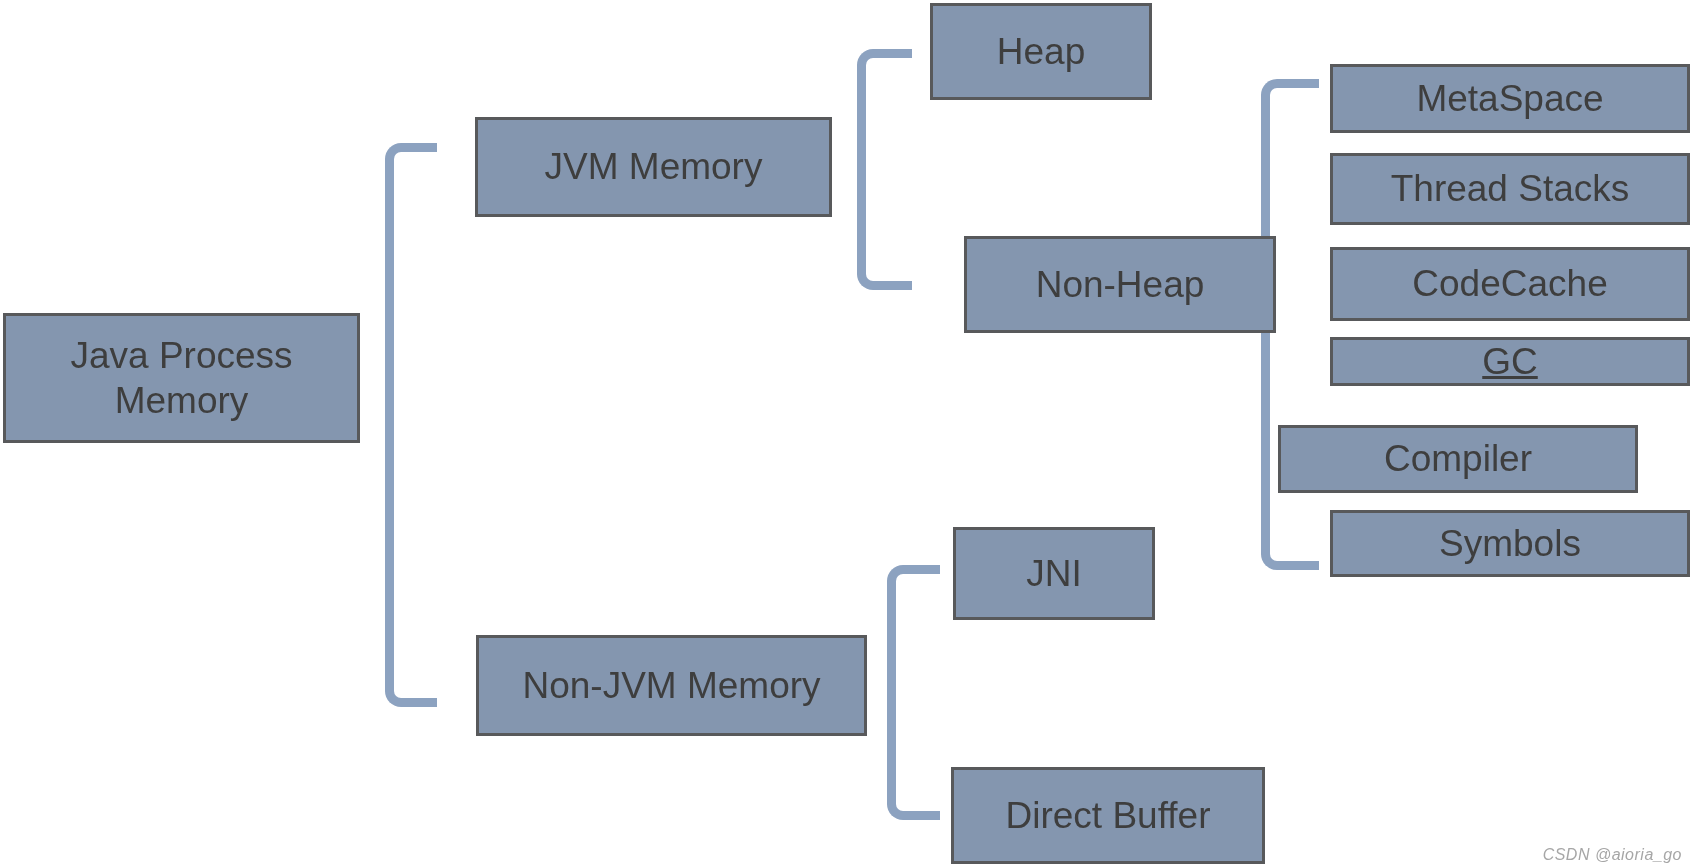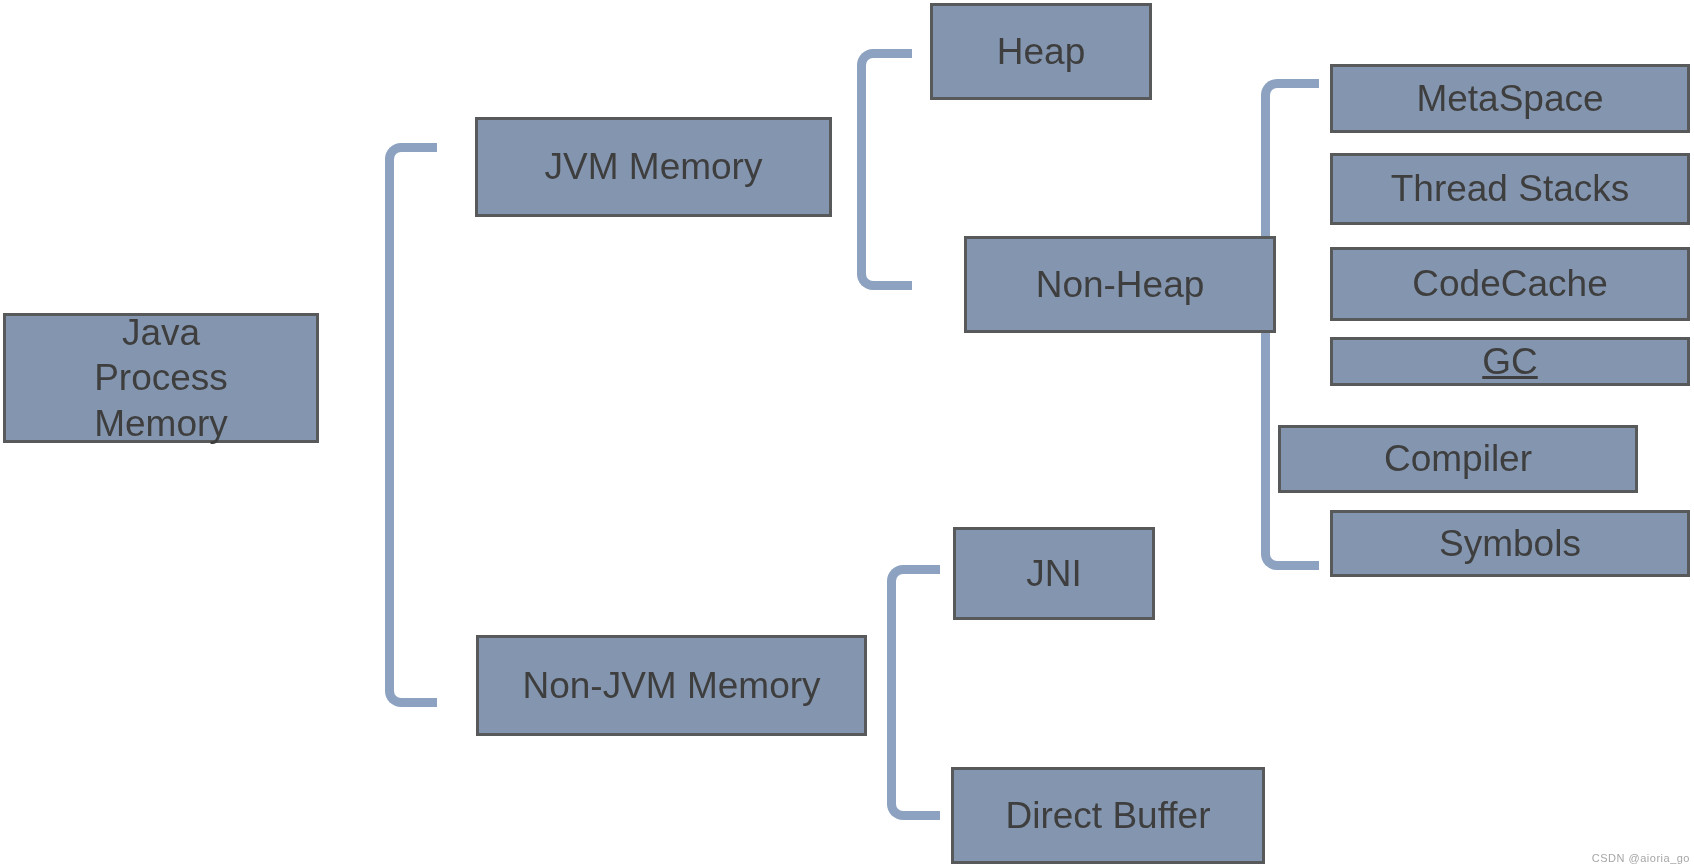--- a/index.html
+++ b/index.html
@@ -31,44 +31,45 @@
   }
   .bracket{
     position:absolute;
     border-left:9px solid var(--connector);
     border-top:9px solid var(--connector);
     border-bottom:9px solid var(--connector);
     border-top-left-radius:16px;
     border-bottom-left-radius:16px;
   }
   
-  #n-jpm     {left:3px;   top:313px; width:316px; height:130px; padding:0 44px;}
+  #n-jpm     {left:3px;   top:313px; width:357px; height:130px; padding:0 44px;}
   #n-jvm     {left:475px; top:117px; width:357px; height:100px;}
   #n-njvm    {left:476px; top:635px; width:391px; height:101px;}
   #n-heap    {left:930px; top:3px;   width:222px; height:97px;}
   #n-nonheap {left:928px; top:236px; width:312px; height:97px;margin-left:36px;}
   #n-jni     {left:953px; top:527px; width:202px; height:93px;}
   #n-db      {left:951px; top:767px; width:314px; height:97px;}
   #n-meta    {left:1330px;top:64px;  width:360px; height:69px;}
   #n-ts      {left:1330px;top:153px; width:360px; height:72px;}
   #n-cc      {left:1330px;top:247px; width:360px; height:74px;}
   #n-gc      {left:1330px;top:337px; width:360px; height:49px;text-decoration:underline;}
   #n-comp    {left:1278px;top:425px; width:360px; height:68px;}
   #n-sym     {left:1330px;top:510px; width:360px; height:67px;}
   
   #br-jpm    {left:385px; top:143px; width:52px; height:564px;}
   #br-jvm    {left:857px; top:49px;  width:55px; height:241px;}
   #br-nonheap{left:1261px;top:79px;  width:58px; height:491px;}
   #br-njvm   {left:887px; top:565px; width:53px; height:255px;}
   #watermark{
     position:absolute;
-    right:4px;bottom:4px;
-    font-size:11px;
+    right:12px;bottom:4px;
+    font-size:16px;
     color:var(--watermark);
     letter-spacing:0.5px;
+    font-style:italic;
   }
 </style>
 </head>
 <body>
 
 <div id="canvas">
 
   <div class="bracket" id="br-jpm"></div>
   <div class="bracket" id="br-jvm"></div>
   <div class="bracket" id="br-nonheap"></div>

